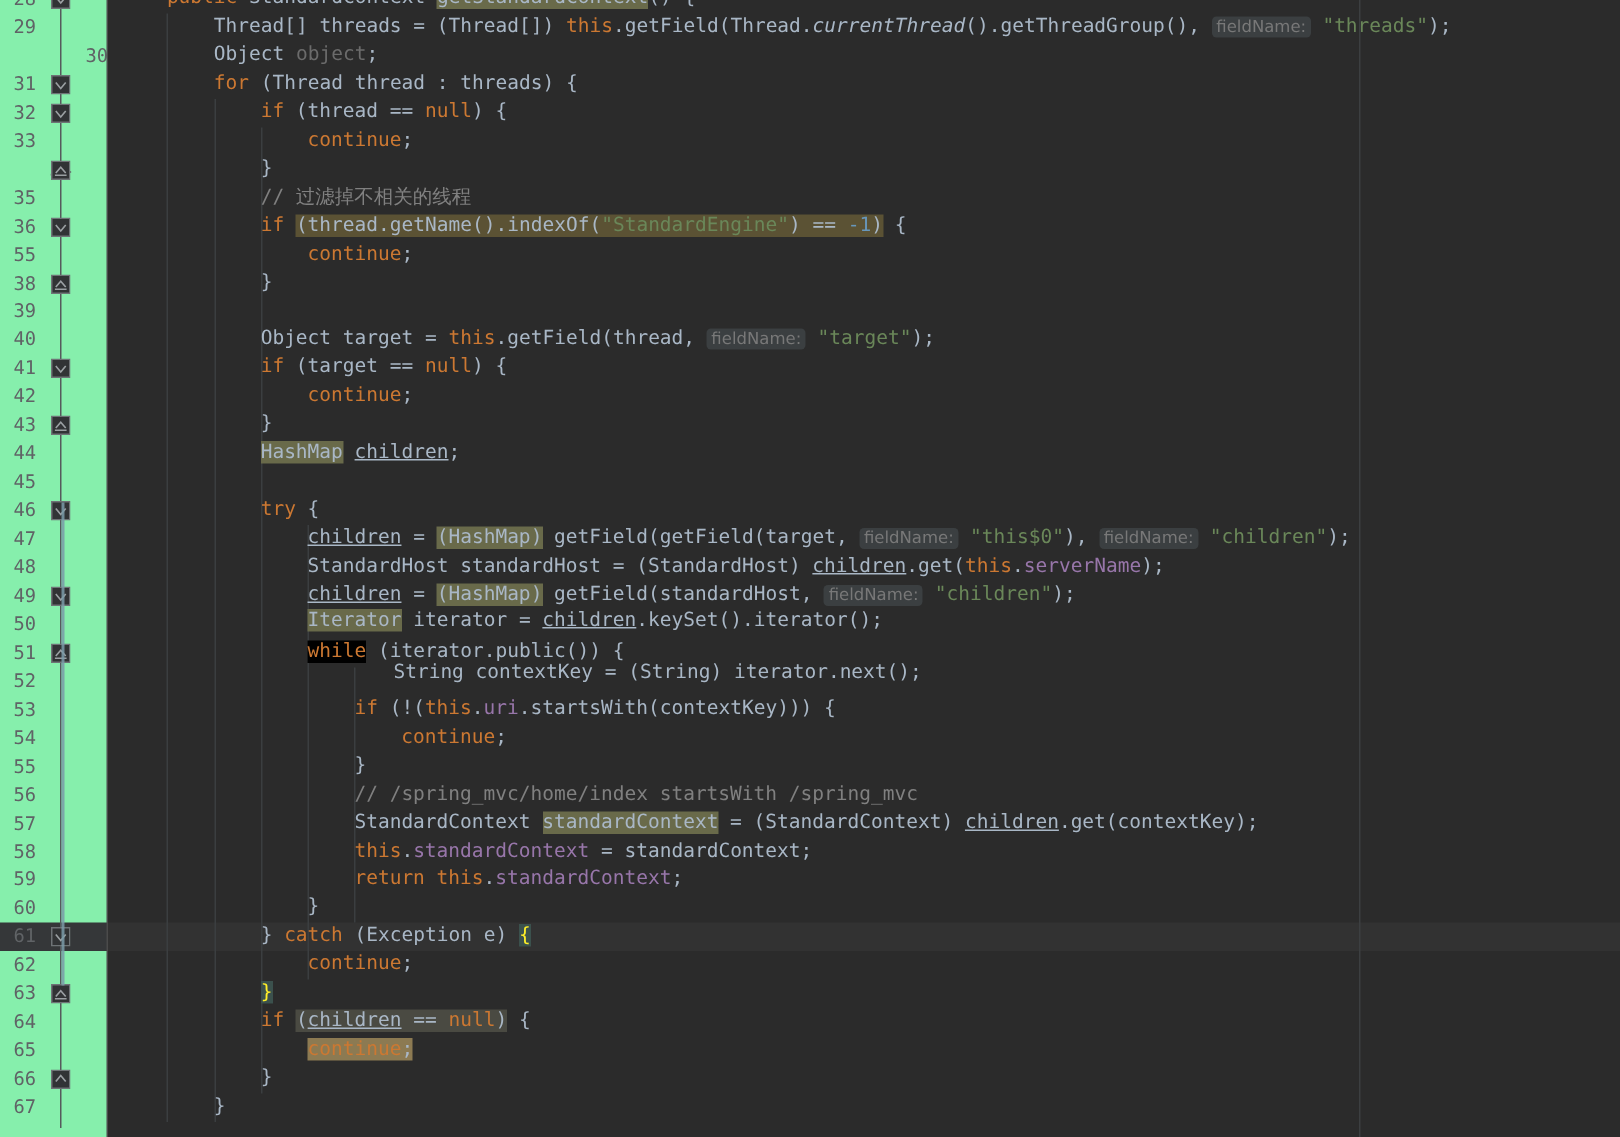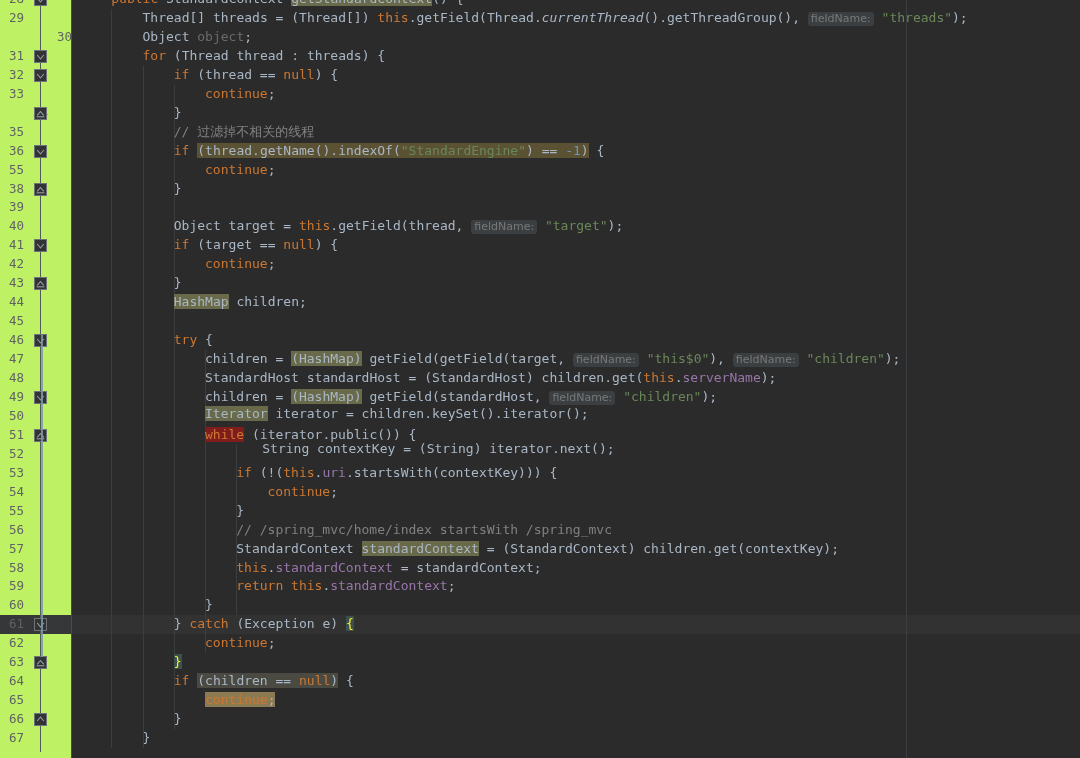--- a/index.html
+++ b/index.html
@@ -13,21 +13,21 @@
   #editor {
     position: relative;
     width: 1080px; height: 758px;
     background: #2b2b2b;
   }
 
   
   #gutter {
     position: absolute; left: 0; top: 0;
     width: 72px; height: 758px;
-    background: #bef264;
+    background: #86efac;
   }
   #linenums {
     position: absolute; left: 0; top: 0;
     width: 26px;
   }
   .lnum {
     height: 18.95px;
     line-height: 18.95px;
     font-size: 12.5px;
     color: #606366;
@@ -107,33 +107,33 @@
 
   
   .kw   { color: #cc7832; }
   .txt  { color: #a9b7c6; }
   .str  { color: #6a8759; }
   .cmt  { color: #808080; }
   .num  { color: #6897bb; }
   .fld  { color: #9876aa; }
   .ital { font-style: italic; color: #a9b7c6; }
   .gray { color: #6b6b6b; }
-  .und  { text-decoration-color:#a9b7c6;text-align:center; }
+  .und  { text-decoration: underline; text-decoration-color:#a9b7c6;text-align:center; }
 
   
   .inlay {
     background: #3b3f41;
     color: #787878;
     font-size: 11px;
     border-radius: 3px;
     padding: 0 3px 1px 3px;
     font-family: "DejaVu Sans", "Liberation Sans", sans-serif;
   }
   .hl-brace  { background: #3b514d; color:#ffef28 !important; }
-  .hl-ctl    { background: #7f1d1d; }
+  .hl-ctl    { background: #000000; }
   .hl-tan    { background: #5b5234; }
   .hl-olive  { background: #696a4a; }
   .hl-match  { background: #8c7a52; }
   .hl-dim    { background: #4a4a42; }
 </style>
 </head>
 <body>
 
 <div id="editor">
 

